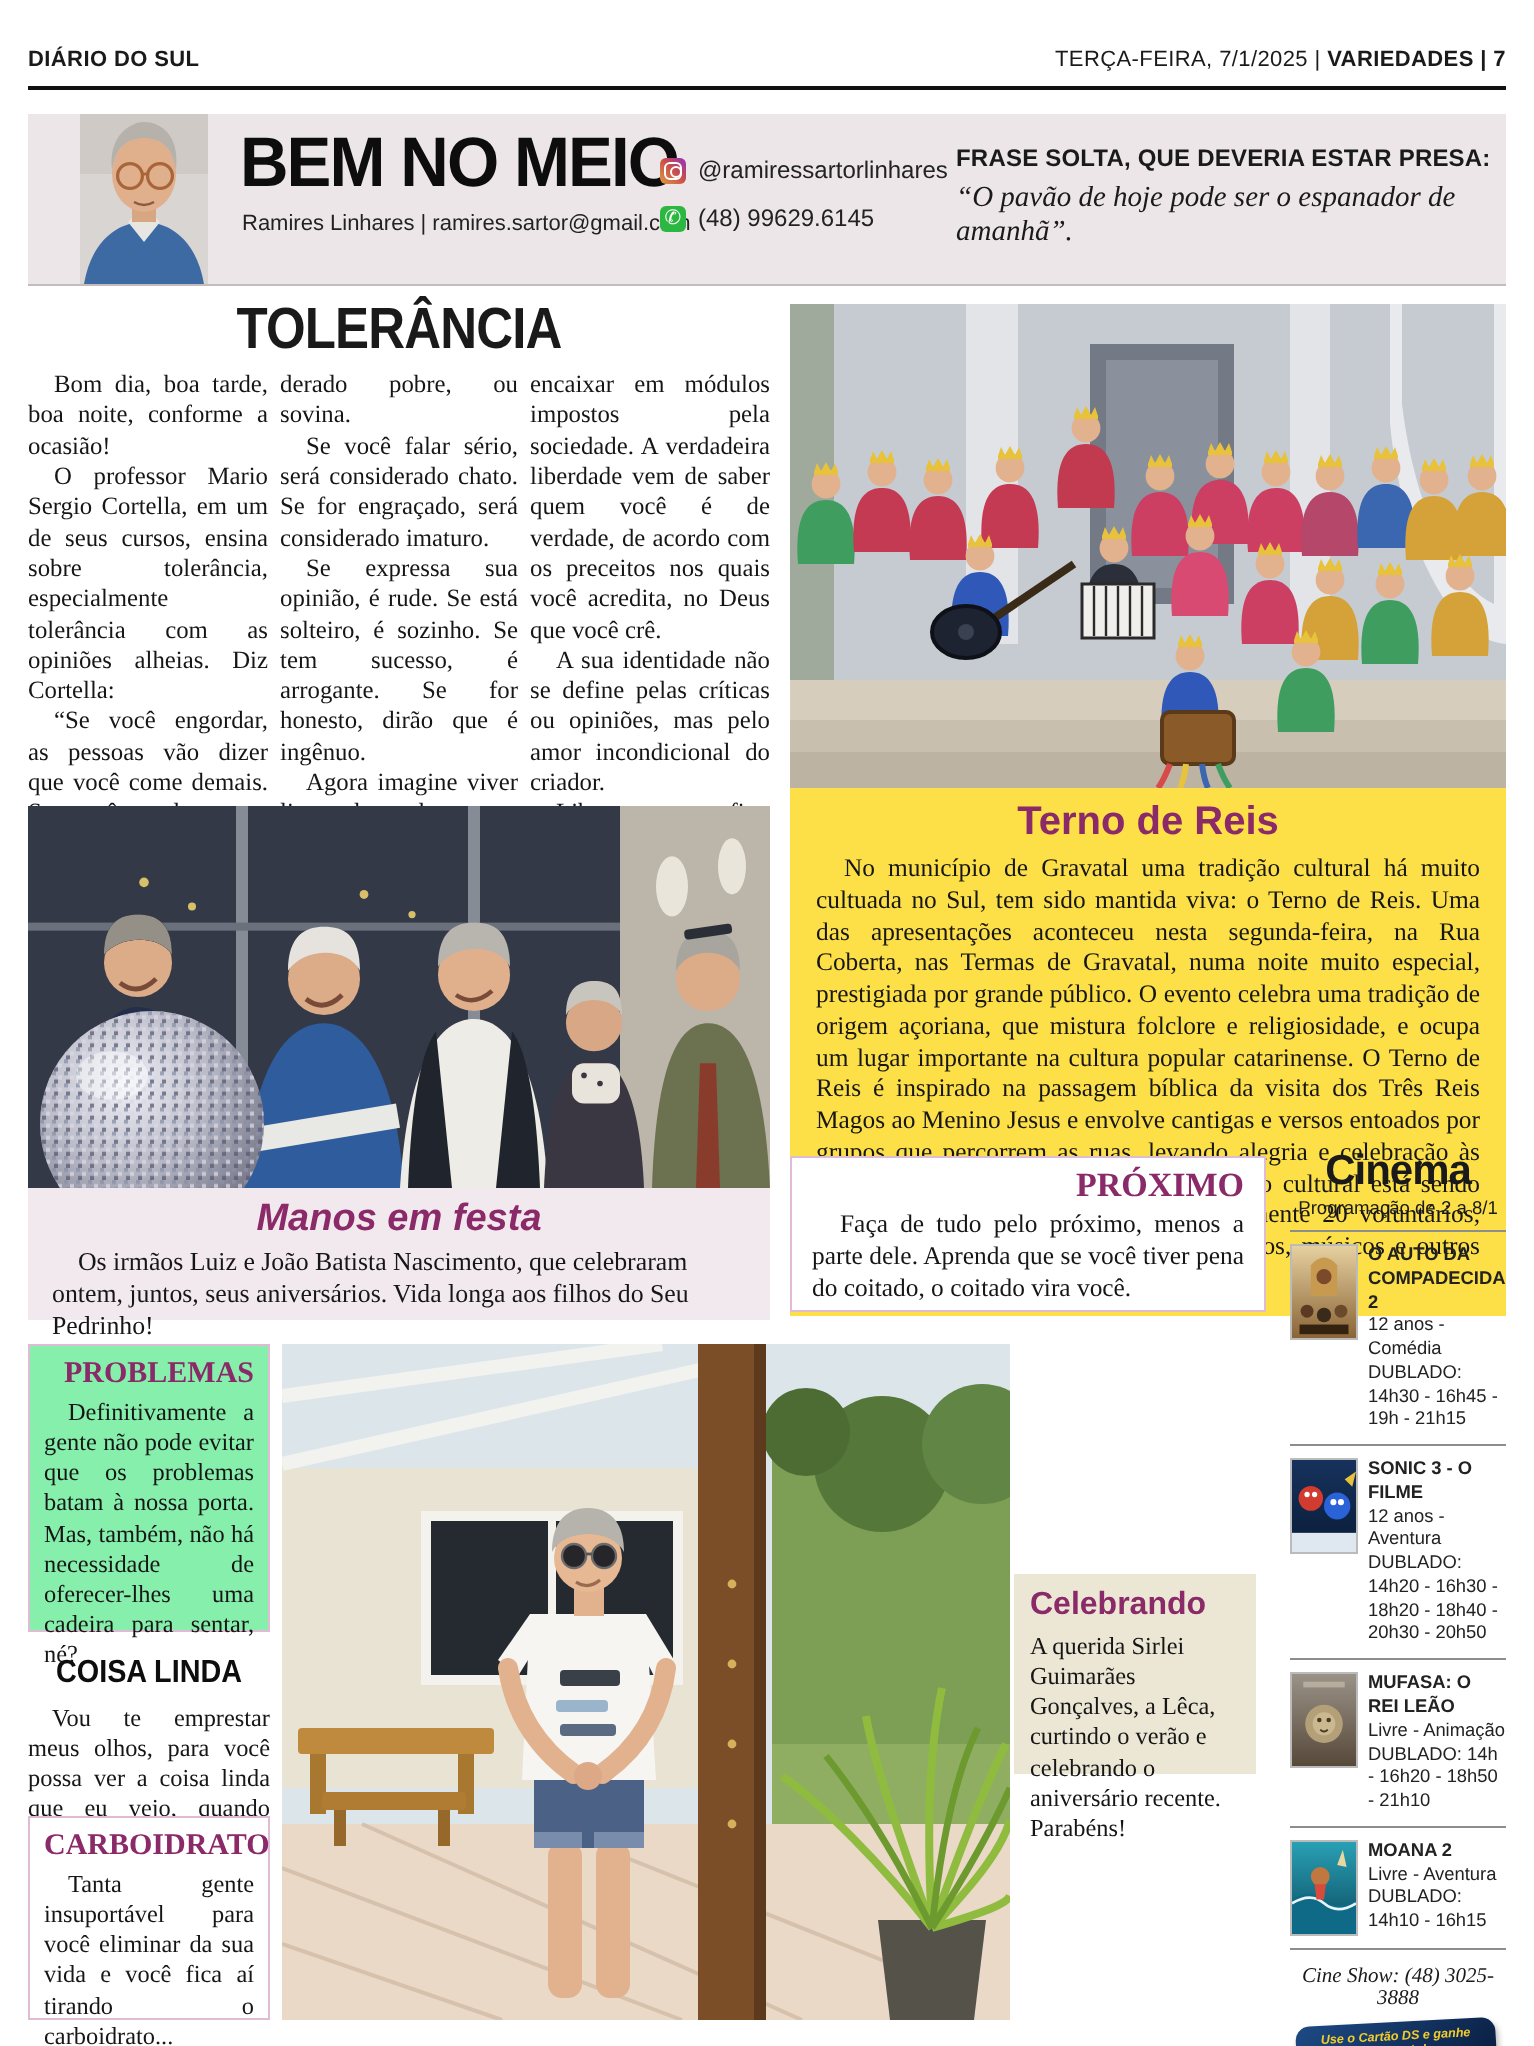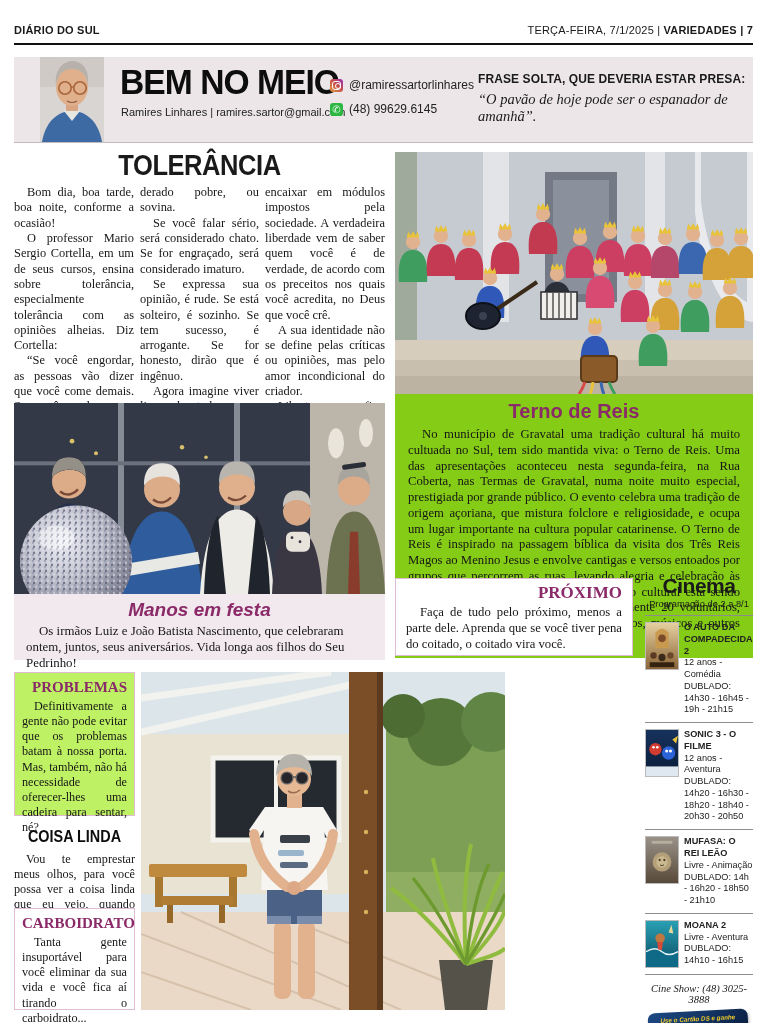--- a/index.html
+++ b/index.html
@@ -29,39 +29,39 @@
              letter-spacing:-.5px;transform:scaleX(.88);transform-origin:center;}
   .col{font-family:"Liberation Serif",serif;font-size:12.4px;line-height:1.235;text-align:justify;color:#161616;}
   .col p{margin:0;text-indent:13px;}
   .col p.noind{text-indent:0;}
   .c1{left:14px;top:185px;width:120px;}
   .c2{left:140px;top:185px;width:119px;}
   .c3{left:265px;top:185px;width:120px;}
 
   
   .terno-photo{left:395px;top:152px;width:358px;height:242px;}
-  .terno-box{left:395px;top:394px;width:358px;background:#84cc16;padding:6px 13px 10px;box-sizing:border-box;}
+  .terno-box{left:395px;top:394px;width:358px;background:#fde047;padding:6px 13px 10px;box-sizing:border-box;}
   .sec-title-sans{font-weight:bold;color:#8a2a68;text-align:center;}
   .terno-box .sec-title-sans{font-size:20px;margin-bottom:4px;}
   .terno-box .body, .boxbody{font-family:"Liberation Serif",serif;font-size:12.7px;line-height:1.24;
             text-align:justify;color:#161616;}
   .terno-box .body{text-indent:14px;}
 
   .manos-photo{left:14px;top:403px;width:371px;height:191px;}
   .manos-box{left:14px;top:594px;width:371px;height:66px;background:#f2e9ef;padding:5px 12px;box-sizing:border-box;}
   .manos-box .sec-title-sans{font-size:19px;margin-bottom:2px;font-style:italic;}
   .manos-box .boxbody{text-indent:13px;text-align:left;font-size:12.9px;}
 
   .proximo{left:395px;top:578px;width:238px;height:78px;background:#fff;border:1px solid #dfbcd3;
            padding:4px 10px;box-sizing:border-box;}
   .serif-head{font-family:"Liberation Serif",serif;font-weight:bold;color:#8a2a68;text-align:right;}
   .proximo .serif-head{font-size:17px;margin-bottom:2px;}
   .proximo .boxbody{font-size:12.7px;text-indent:14px;}
 
-  .problemas{left:14px;top:672px;width:121px;height:144px;background:#bef264;border:1px solid #dfbcd3;
+  .problemas{left:14px;top:672px;width:121px;height:144px;background:#86efac;border:1px solid #dfbcd3;
              padding:6px 7px;box-sizing:border-box;}
   .problemas .serif-head{font-size:15px;margin-bottom:3px;}
   .problemas .boxbody, .coisa .boxbody, .carbo .boxbody{font-size:12.2px;text-indent:12px;}
   .coisa{left:14px;top:828px;width:121px;}
   .coisa-head{font-size:16px;text-align:center;color:#0d0d0d;font-weight:bold;transform:scaleX(.9);margin-bottom:6px;}
   .carbo{left:14px;top:908px;width:121px;height:102px;background:#fff;border:1px solid #dfbcd3;
          padding:6px 7px;box-sizing:border-box;}
   .carbo .serif-head{font-size:15px;margin-bottom:3px;text-align:left;}
 
   .woman-photo{left:141px;top:672px;width:364px;height:338px;}
@@ -373,20 +373,24 @@
       <path d="M325,292 C348,268 360,252 364,238"></path>
       <path d="M325,292 C352,284 362,280 364,276"></path>
     </g>
     <g stroke="#6d9a2e" stroke-width="3.4" fill="none">
       <path d="M325,292 C306,254 288,226 272,206"></path>
       <path d="M325,292 C330,244 338,212 348,192"></path>
       <path d="M325,292 C344,262 356,240 364,222"></path>
     </g>
   </svg>
 
+  <div class="abs celebrando">
+    <div class="sec-title-sans">Celebrando</div>
+    <div class="boxbody">A querida Sirlei Guimarães Gonçalves, a Lêca, curtindo o verão e celebrando o aniversário recente. Parabéns!</div>
+  </div>
 
   <div class="abs cinema">
     <div class="cine-head">Cinema</div>
     <div class="cine-sub">Programação de 2 a 8/1</div>
     <hr class="cine-rule">
 
     <div class="movie">
       <svg class="poster" viewBox="0 0 34 48" preserveAspectRatio="none">
         <defs>
             <linearGradient id="g1" x1="0" y1="0" x2="0" y2="1">

